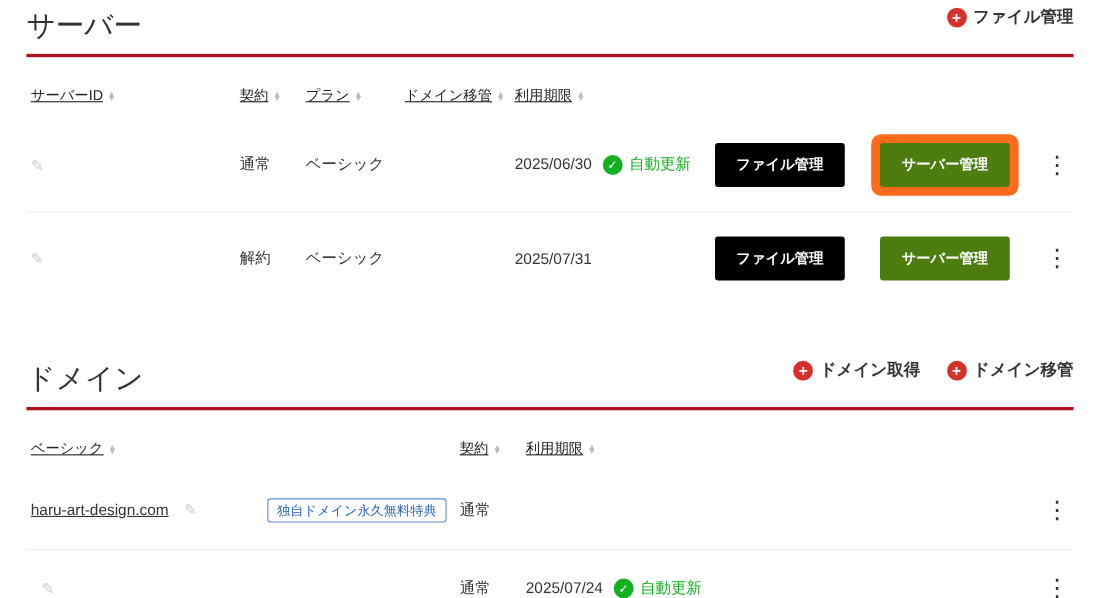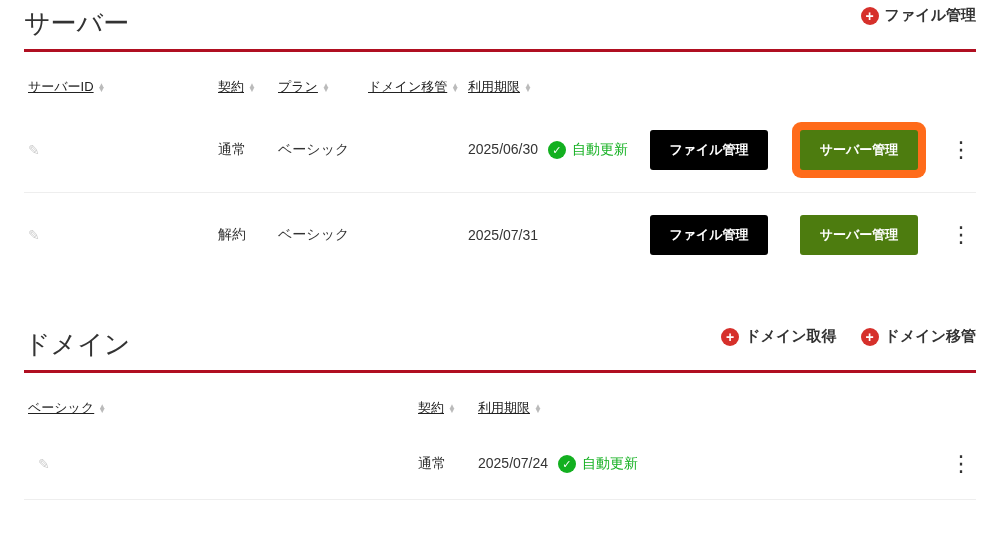--- a/index.html
+++ b/index.html
@@ -153,20 +153,33 @@
               <span>▲</span>
               <span>▼</span>
             </span>
         </th>
         <th class="col-more"></th>
       </tr>
     </thead>
     <tbody id="domain-body">
         <tr class="row-sep">
     <td>
+      <span class="domain-link">haru-art-design.com</span>
+      <span class="edit-icon" style="margin-left:10px;">✎</span>
+      <span class="badge" style="margin-left:60px;">独自ドメイン永久無料特典</span>
+    </td>
+    <td>通常</td>
+    <td>
+      <span></span>
+      
+    </td>
+    <td class="more">⋮</td>
+        </tr>
+        <tr class="row-sep">
+    <td>
       
       <span class="edit-icon" style="margin-left:10px;">✎</span>
       
     </td>
     <td>通常</td>
     <td>
       <span>2025/07/24</span>
       <span class="status" style="margin-left:6px;">
               <span class="check-circle">✓</span>
               <span>自動更新</span>

